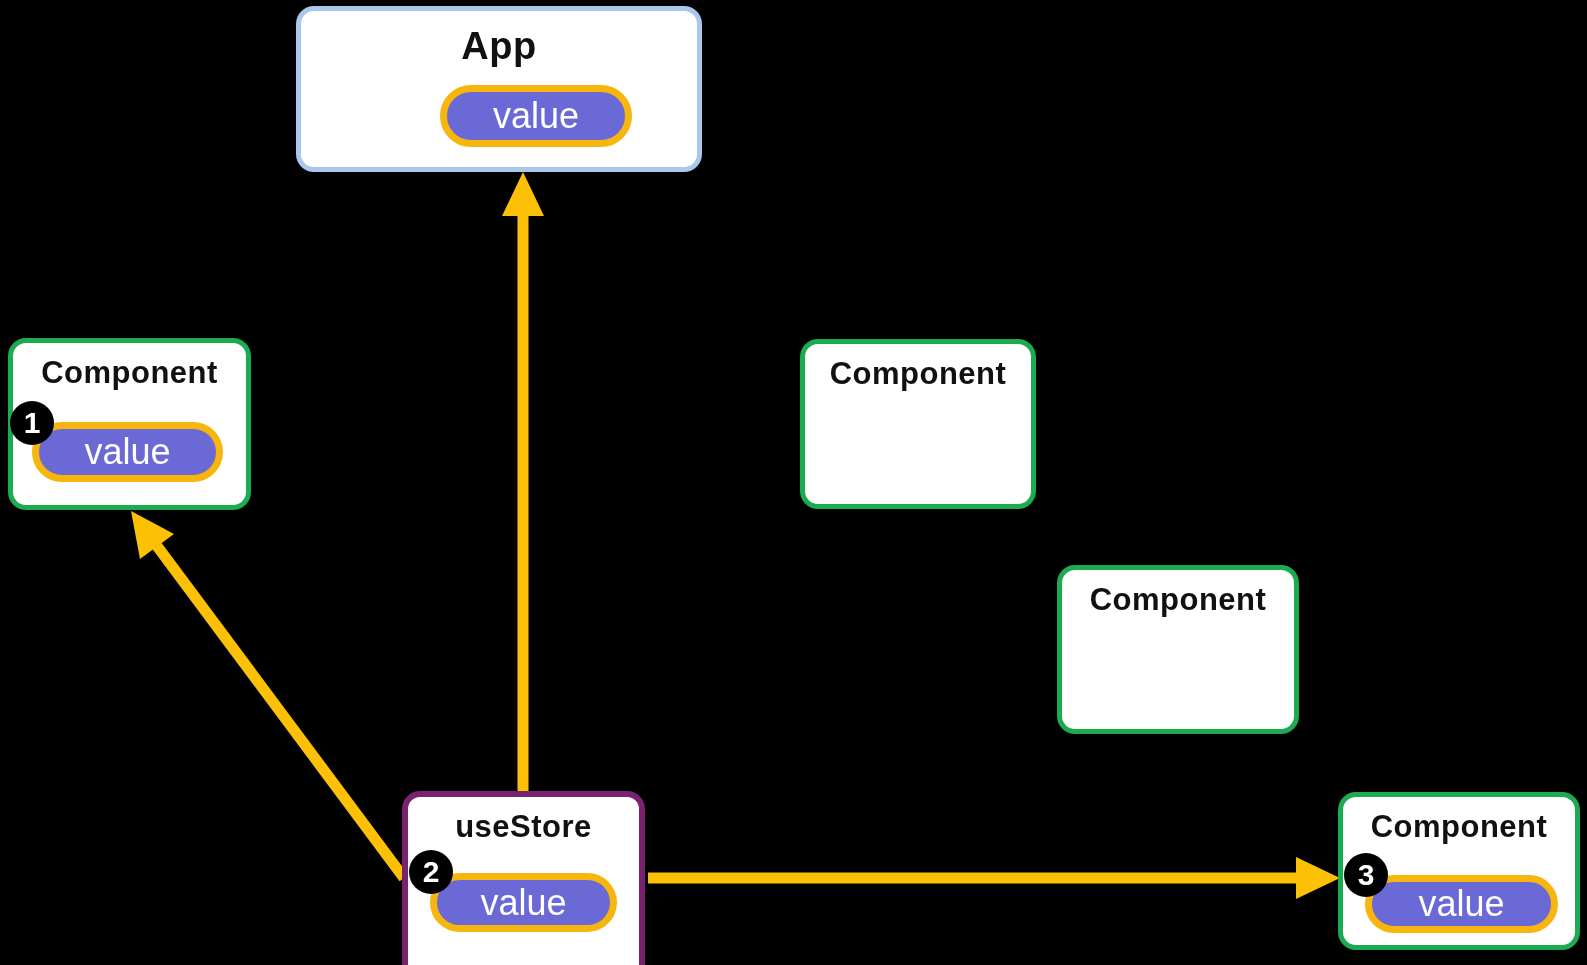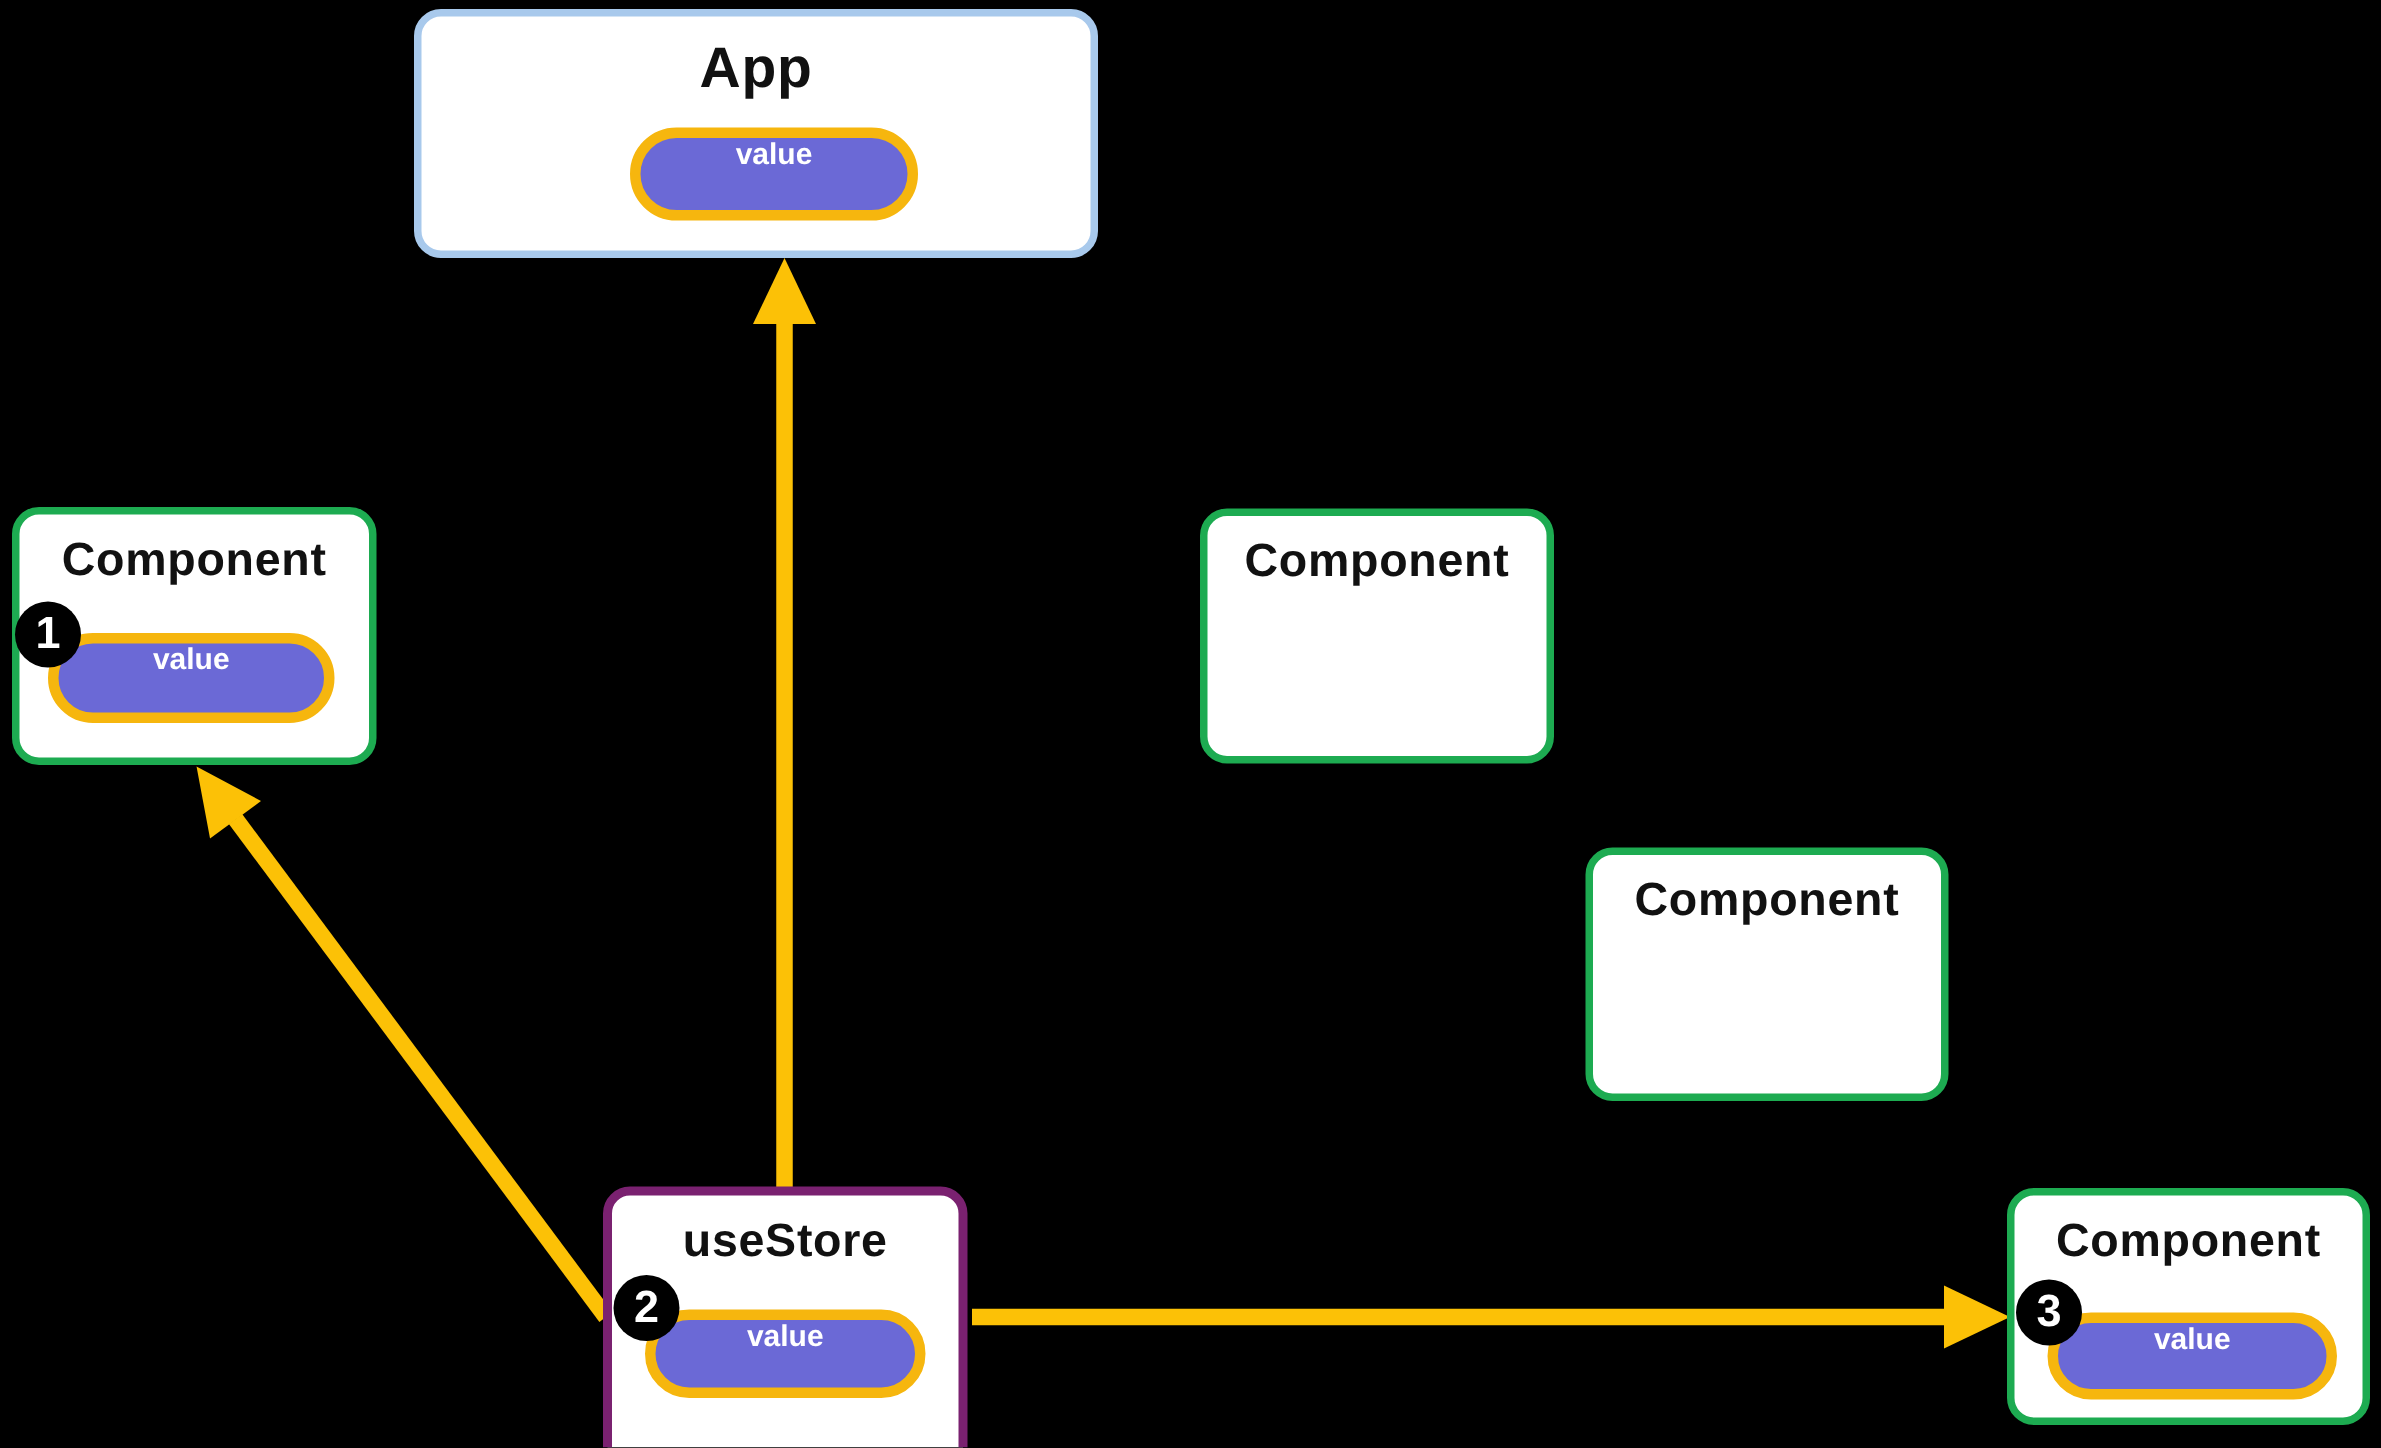--- a/index.html
+++ b/index.html
@@ -39,25 +39,25 @@
   }
   .title-lg { font-size: 38px; margin-top: 14px; }
   .title-md { font-size: 31px; margin-top: 12px; }
   .pill {
     position: absolute;
     box-sizing: border-box;
     border: 7px solid var(--pill-border, #F6B60E);
     background: var(--pill-fill, #6B69D6);
     border-radius: 999px;
     display: flex;
-    align-items: flex-start;
+    align-items: center;
     justify-content: center;
     color: var(--pill-text, #ffffff);
-    font-weight: 700;
-    font-size: 20px;
+    font-weight: 400;
+    font-size: 36px;
   }
   .badge {
     position: absolute;
     width: 44px;
     height: 44px;
     border-radius: 50%;
     background: var(--badge-bg, #000000);
     color: var(--badge-text, #ffffff);
     font-weight: 700;
     font-size: 30px;
@@ -80,21 +80,21 @@
     <g>
       <line x1="404" y1="878" x2="157" y2="546" style="stroke: var(--arrow, #FCC106); stroke-width: 11;"></line>
       <polygon points="131,511 140,559 174,534" style="fill: var(--arrow, #FCC106);"></polygon>
     </g>
     <g>
       <line x1="648" y1="878" x2="1298" y2="878" style="stroke: var(--arrow, #FCC106); stroke-width: 11;"></line>
       <polygon points="1340,878 1296,857 1296,899" style="fill: var(--arrow, #FCC106);"></polygon>
     </g>
   </svg>
 
-  <div class="node app-style" style="left:276px; top:6px; width:456px; height:166px;">
+  <div class="node app-style" style="left:296px; top:6px; width:406px; height:166px;">
     <div class="node-title title-lg">App</div>
     <div class="pill" style="left:139px; top:74px; width:192px; height:62px;">
       <span>value</span>
     </div>
   </div>
 
   <div class="node comp-style" style="left:8px; top:338px; width:243px; height:172px;">
     <div class="node-title title-md">Component</div>
     <div class="pill" style="left:19px; top:79px; width:191px; height:60px;">
       <span>value</span>

